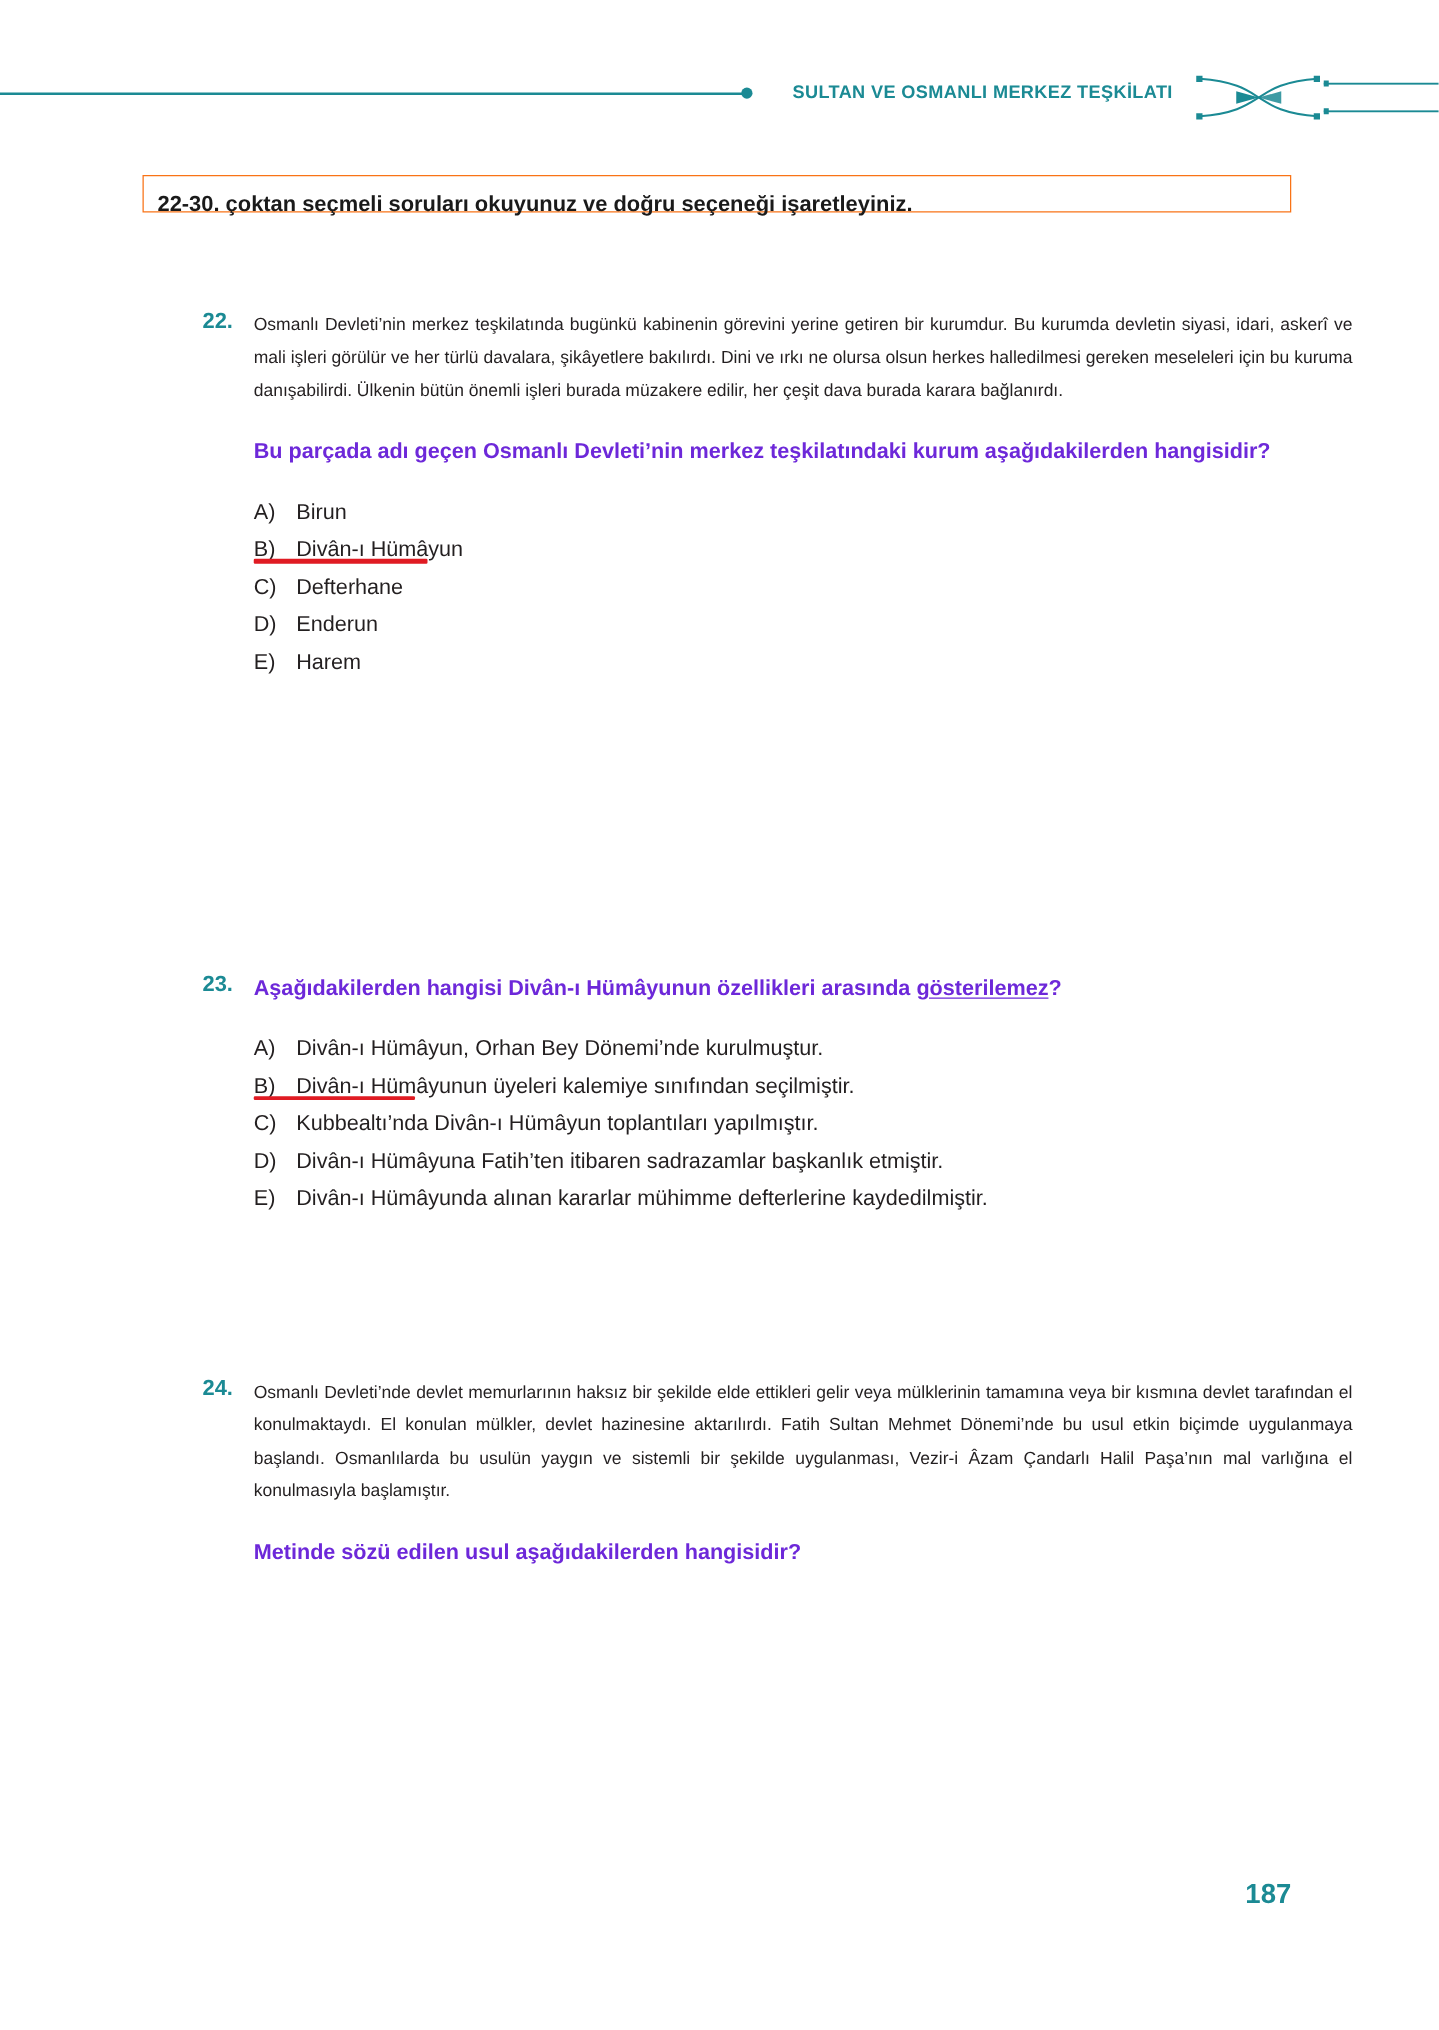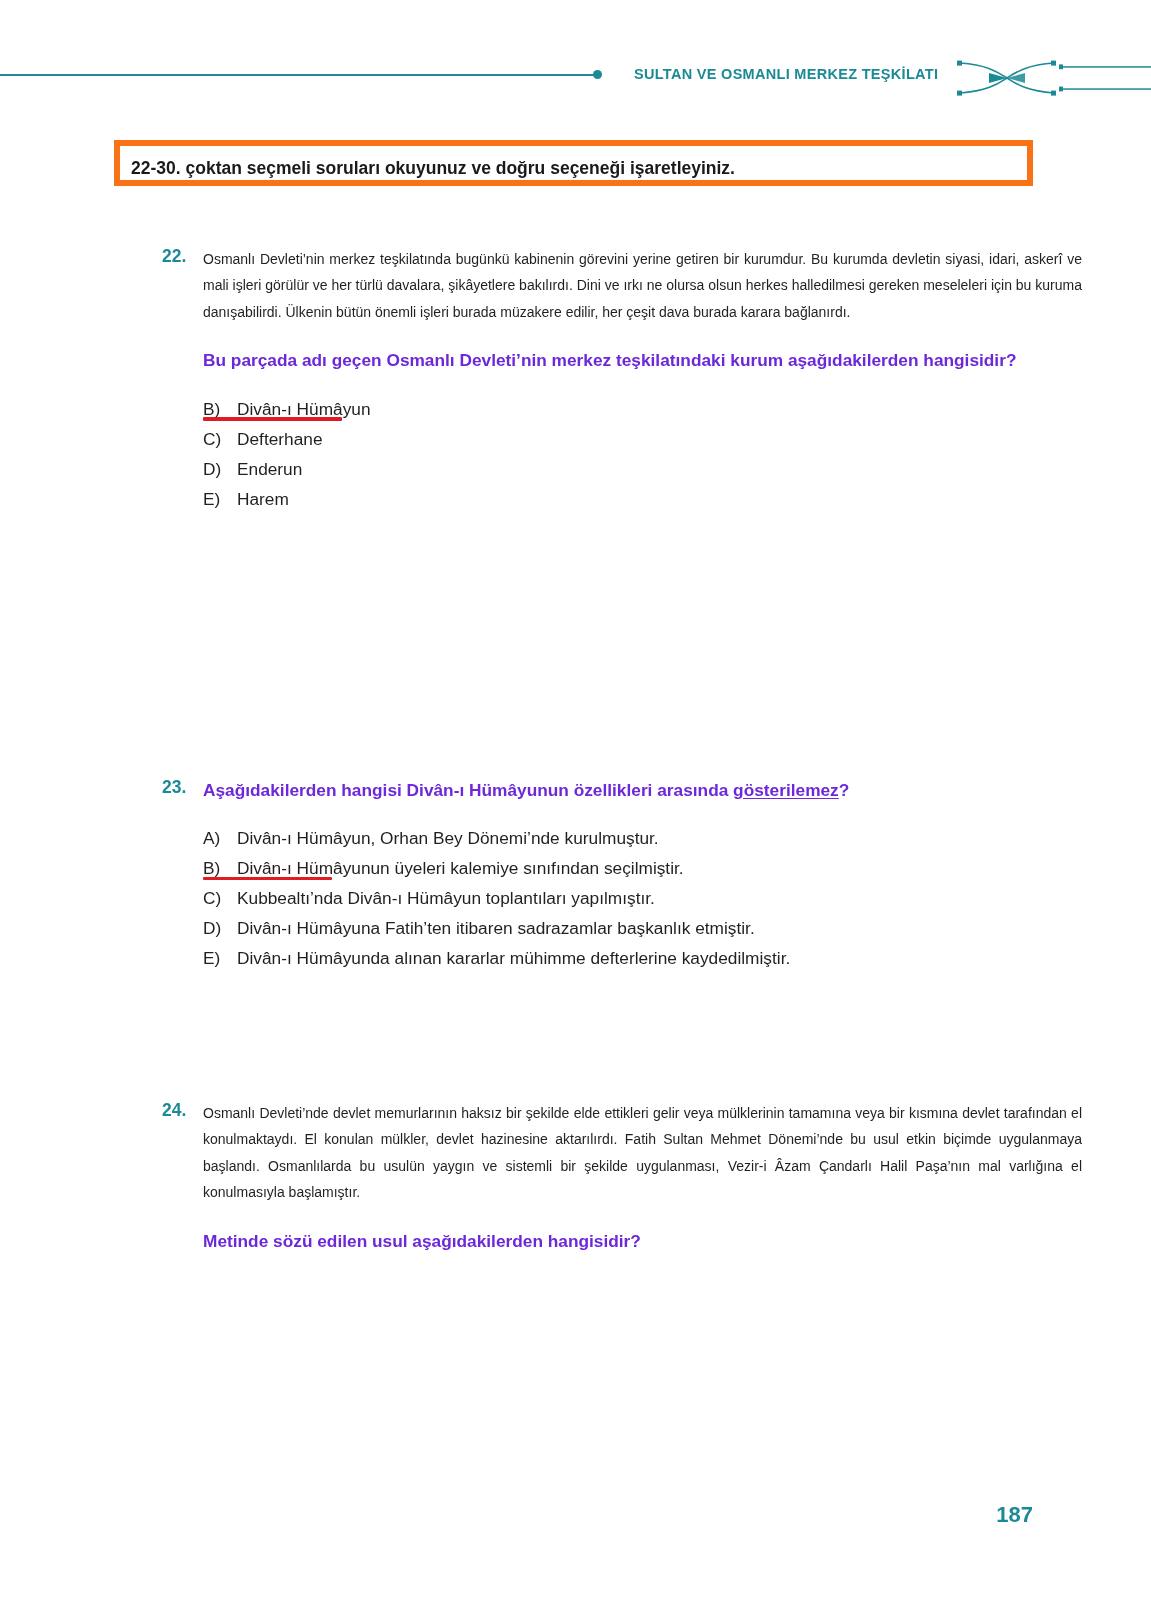--- a/index.html
+++ b/index.html
@@ -58,22 +58,22 @@
     width: 196px;
     height: 44px;
   }
 
   
   .instruction-box {
     position: absolute;
     left: 114px;
     top: 140px;
     width: 919px;
-    height: 46px;
-    border: 6px solid #f97316;
+    height: 30px;
+    border: 1px solid #f97316;
     box-sizing: border-box;
   }
   .instruction-text {
     position: absolute;
     left: 11px;
     top: 12px;
     font-size: 17.5px;
     font-weight: bold;
     color: #1a1a1a;
     white-space: nowrap;
@@ -192,20 +192,23 @@
   <div class="instruction-text">22-30. çoktan seçmeli soruları okuyunuz ve doğru seçeneği işaretleyiniz.</div>
 </div>
 
 <div class="question" style="top:246px;">
   <div class="q-num">22.</div>
   <div class="q-body">
     <p class="q-para">Osmanlı Devleti’nin merkez teşkilatında bugünkü kabinenin görevini yerine getiren bir kurumdur. Bu kurumda devletin siyasi, idari, askerî ve mali işleri görülür ve her türlü davalara, şikâyetlere bakılırdı. Dini ve ırkı ne olursa olsun herkes halledilmesi gereken meseleleri için bu kuruma danışabilirdi. Ülkenin bütün önemli işleri burada müzakere edilir, her çeşit dava burada karara bağlanırdı.</p>
     <p class="q-stem">Bu parçada adı geçen Osmanlı Devleti’nin merkez teşkilatındaki kurum aşağıdakilerden hangisidir?</p>
     <ul class="options">
       <li class="opt">
+        <span class="lbl">A)</span><span class="txt">Birun</span>
+      </li>
+      <li class="opt">
         <span class="lbl">B)</span><span class="txt">Divân-ı Hümâyun</span>
         <span class="red-underline" style="width:139px;"></span>
       </li>
       <li class="opt">
         <span class="lbl">C)</span><span class="txt">Defterhane</span>
       </li>
       <li class="opt">
         <span class="lbl">D)</span><span class="txt">Enderun</span>
       </li>
       <li class="opt">

